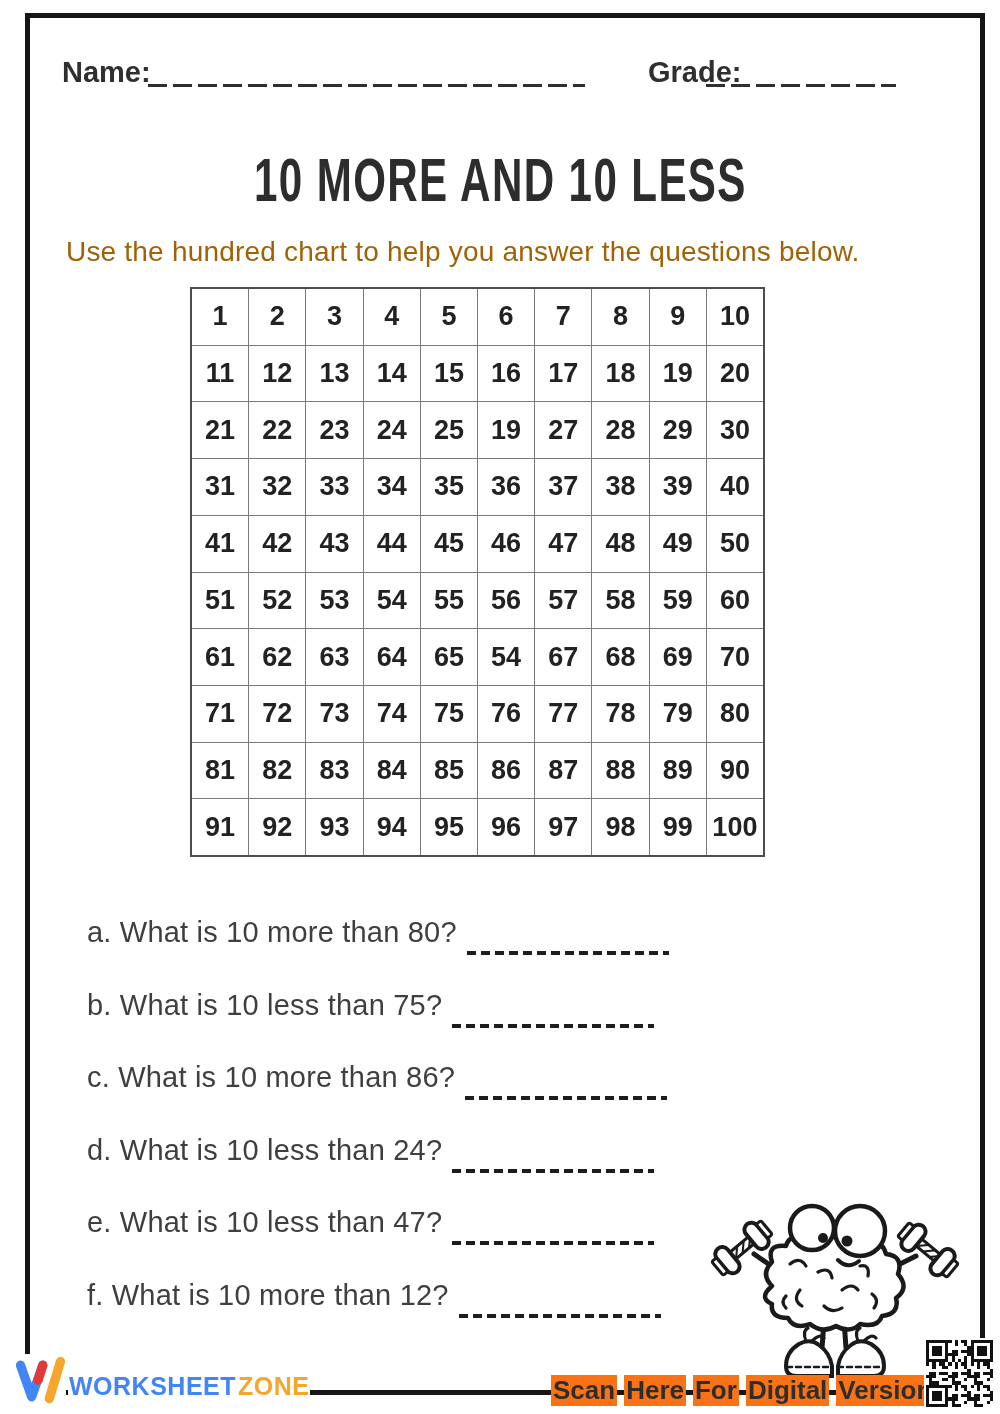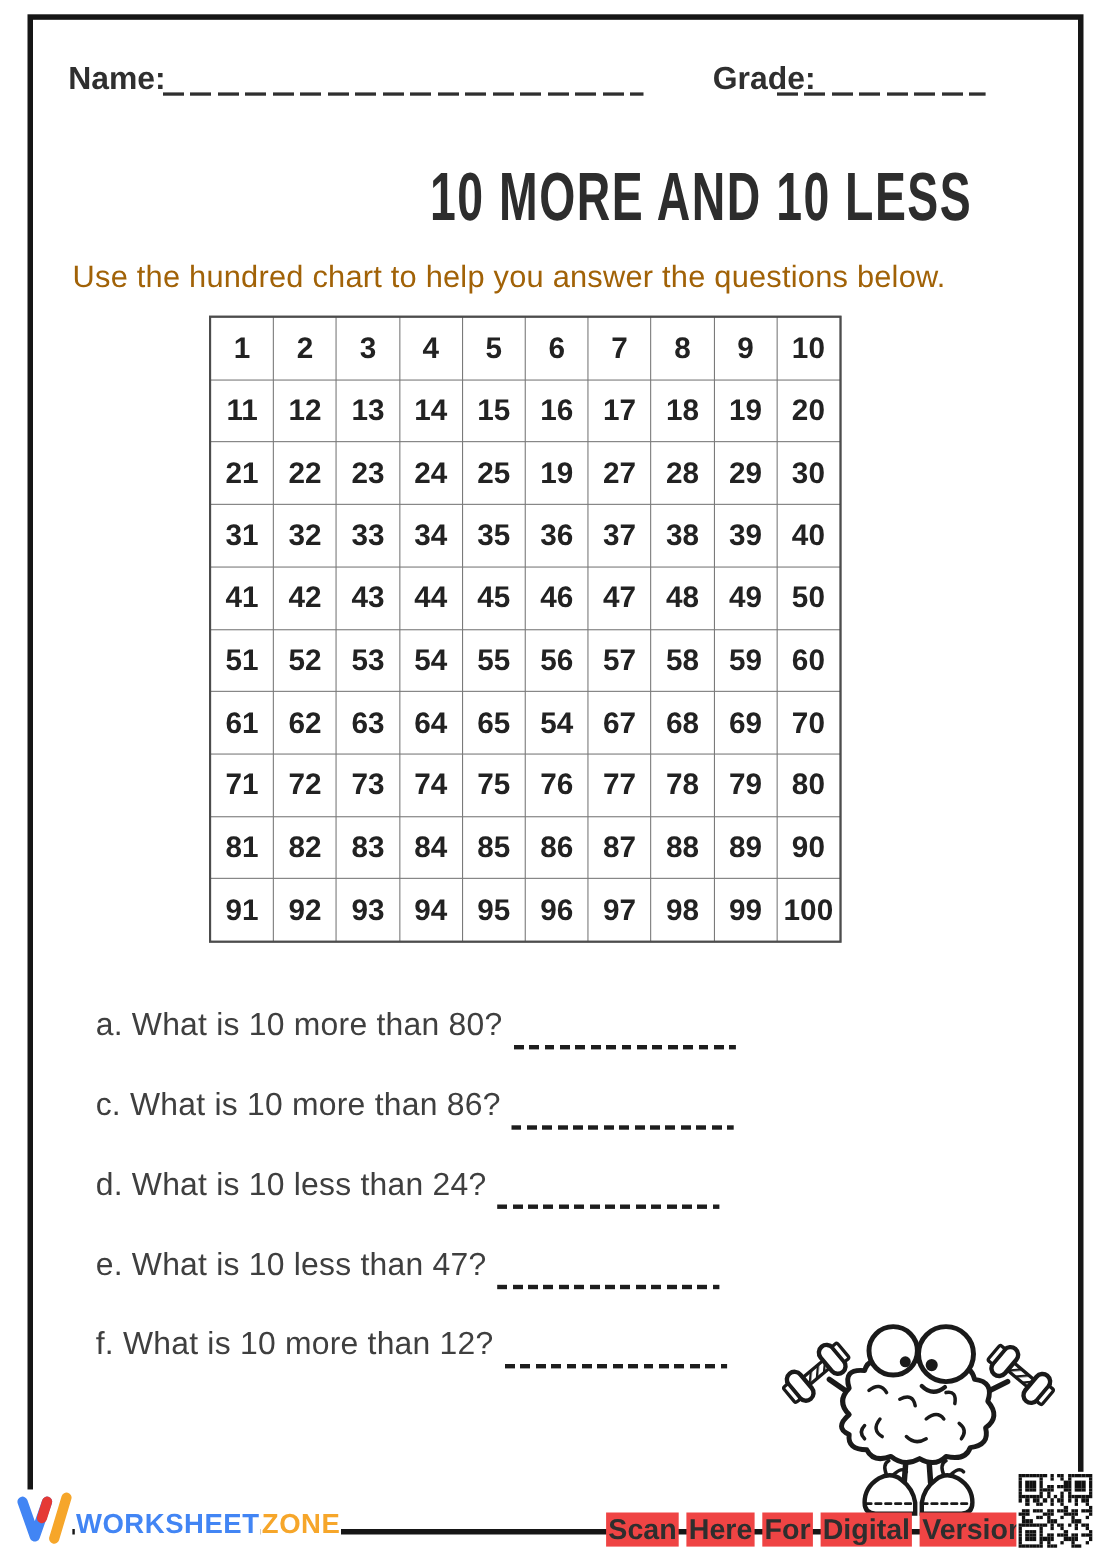--- a/index.html
+++ b/index.html
@@ -13,21 +13,21 @@
   }
   
   .hdr-label{position:absolute;font-size:29px;font-weight:700;color:#2f2f2f;z-index:2;}
   .name-label{left:62px;top:56px;text-align:right;}
   .grade-label{left:648px;top:56px;}
   .blank-line{position:absolute;height:3px;z-index:2;
     background:repeating-linear-gradient(90deg,#2f2f2f 0 19px,transparent 19px 25px);}
   .name-blank{left:148px;top:84px;width:437px;}
   .grade-blank{left:706px;top:84px;width:190px;}
   
-  .title{position:absolute;left:0;top:144px;width:1000px;text-align:right;z-index:2;}
+  .title{position:absolute;left:0;top:144px;width:1000px;text-align:center;z-index:2;}
   .title span{display:inline-block;font-size:62px;font-weight:700;color:#2d2d2d;
     letter-spacing:2px;transform:scaleX(0.68);white-space:nowrap;}
   .instruction{position:absolute;left:66px;top:236px;font-size:28px;color:#a16207;
     letter-spacing:.2px;z-index:2;}
   
   .chart{
     position:absolute;left:190px;top:287px;width:575px;height:570px;z-index:2;
     display:grid;grid-template-columns:repeat(10,1fr);grid-template-rows:repeat(10,1fr);
     gap:1px;background:#7a7a7a;border:2px solid #4c4c4c;box-sizing:border-box;
   }
@@ -43,21 +43,21 @@
   
   .mascot{position:absolute;left:700px;top:1194px;z-index:2;}
   
   .logo-mark{position:absolute;left:14px;top:1352px;z-index:3;}
   .brand{position:absolute;left:68px;top:1372px;z-index:3;font-weight:700;
     font-size:25px;letter-spacing:.5px;white-space:nowrap;}
   .brand span{background:#fff;padding:0 1px;}
   .brand-ws{color:#4285F4;}
   .brand-zn{color:#F6A62A;}
   .scan{position:absolute;left:551px;top:1375px;z-index:3;white-space:nowrap;}
-  .scan-word{display:inline-block;background:#ef4444;font-size:26px;font-weight:600;
+  .scan-word{display:inline-block;background:#f97316;font-size:26px;font-weight:600;
     color:#2e2e2e;padding:0 2px;margin-right:7px;}
   .qr{position:absolute;left:924px;top:1338px;z-index:4;background:#fff;padding:2px;
     display:grid;grid-template-columns:repeat(21,3.2px);grid-template-rows:repeat(21,3.2px);}
   .qm{width:3.2px;height:3.2px;}
   .qm.d{background:#111;}
 </style>
 </head>
 <body>
 
 <div class="sheet">
@@ -171,20 +171,21 @@
       <div class="cell">95</div>
       <div class="cell">96</div>
       <div class="cell">97</div>
       <div class="cell">98</div>
       <div class="cell">99</div>
       <div class="cell">100</div>
     </div>
 
   <div class="questions">
       <div class="q"><span class="q-text">a. What is 10 more than 80?</span><span class="q-blank"></span></div>
+      <div class="q"><span class="q-text">b. What is 10 less than 75?</span><span class="q-blank"></span></div>
       <div class="q"><span class="q-text">c. What is 10 more than 86?</span><span class="q-blank"></span></div>
       <div class="q"><span class="q-text">d. What is 10 less than 24?</span><span class="q-blank"></span></div>
       <div class="q"><span class="q-text">e. What is 10 less than 47?</span><span class="q-blank"></span></div>
       <div class="q"><span class="q-text">f. What is 10 more than 12?</span><span class="q-blank"></span></div>
     </div>
 
   <svg class="mascot" width="270" height="190" viewBox="0 0 270 190">
     <defs>
       <pattern id="hatch" width="6" height="6" patternUnits="userSpaceOnUse" patternTransform="rotate(45)">
         <rect width="6" height="6" fill="#fff"></rect>

